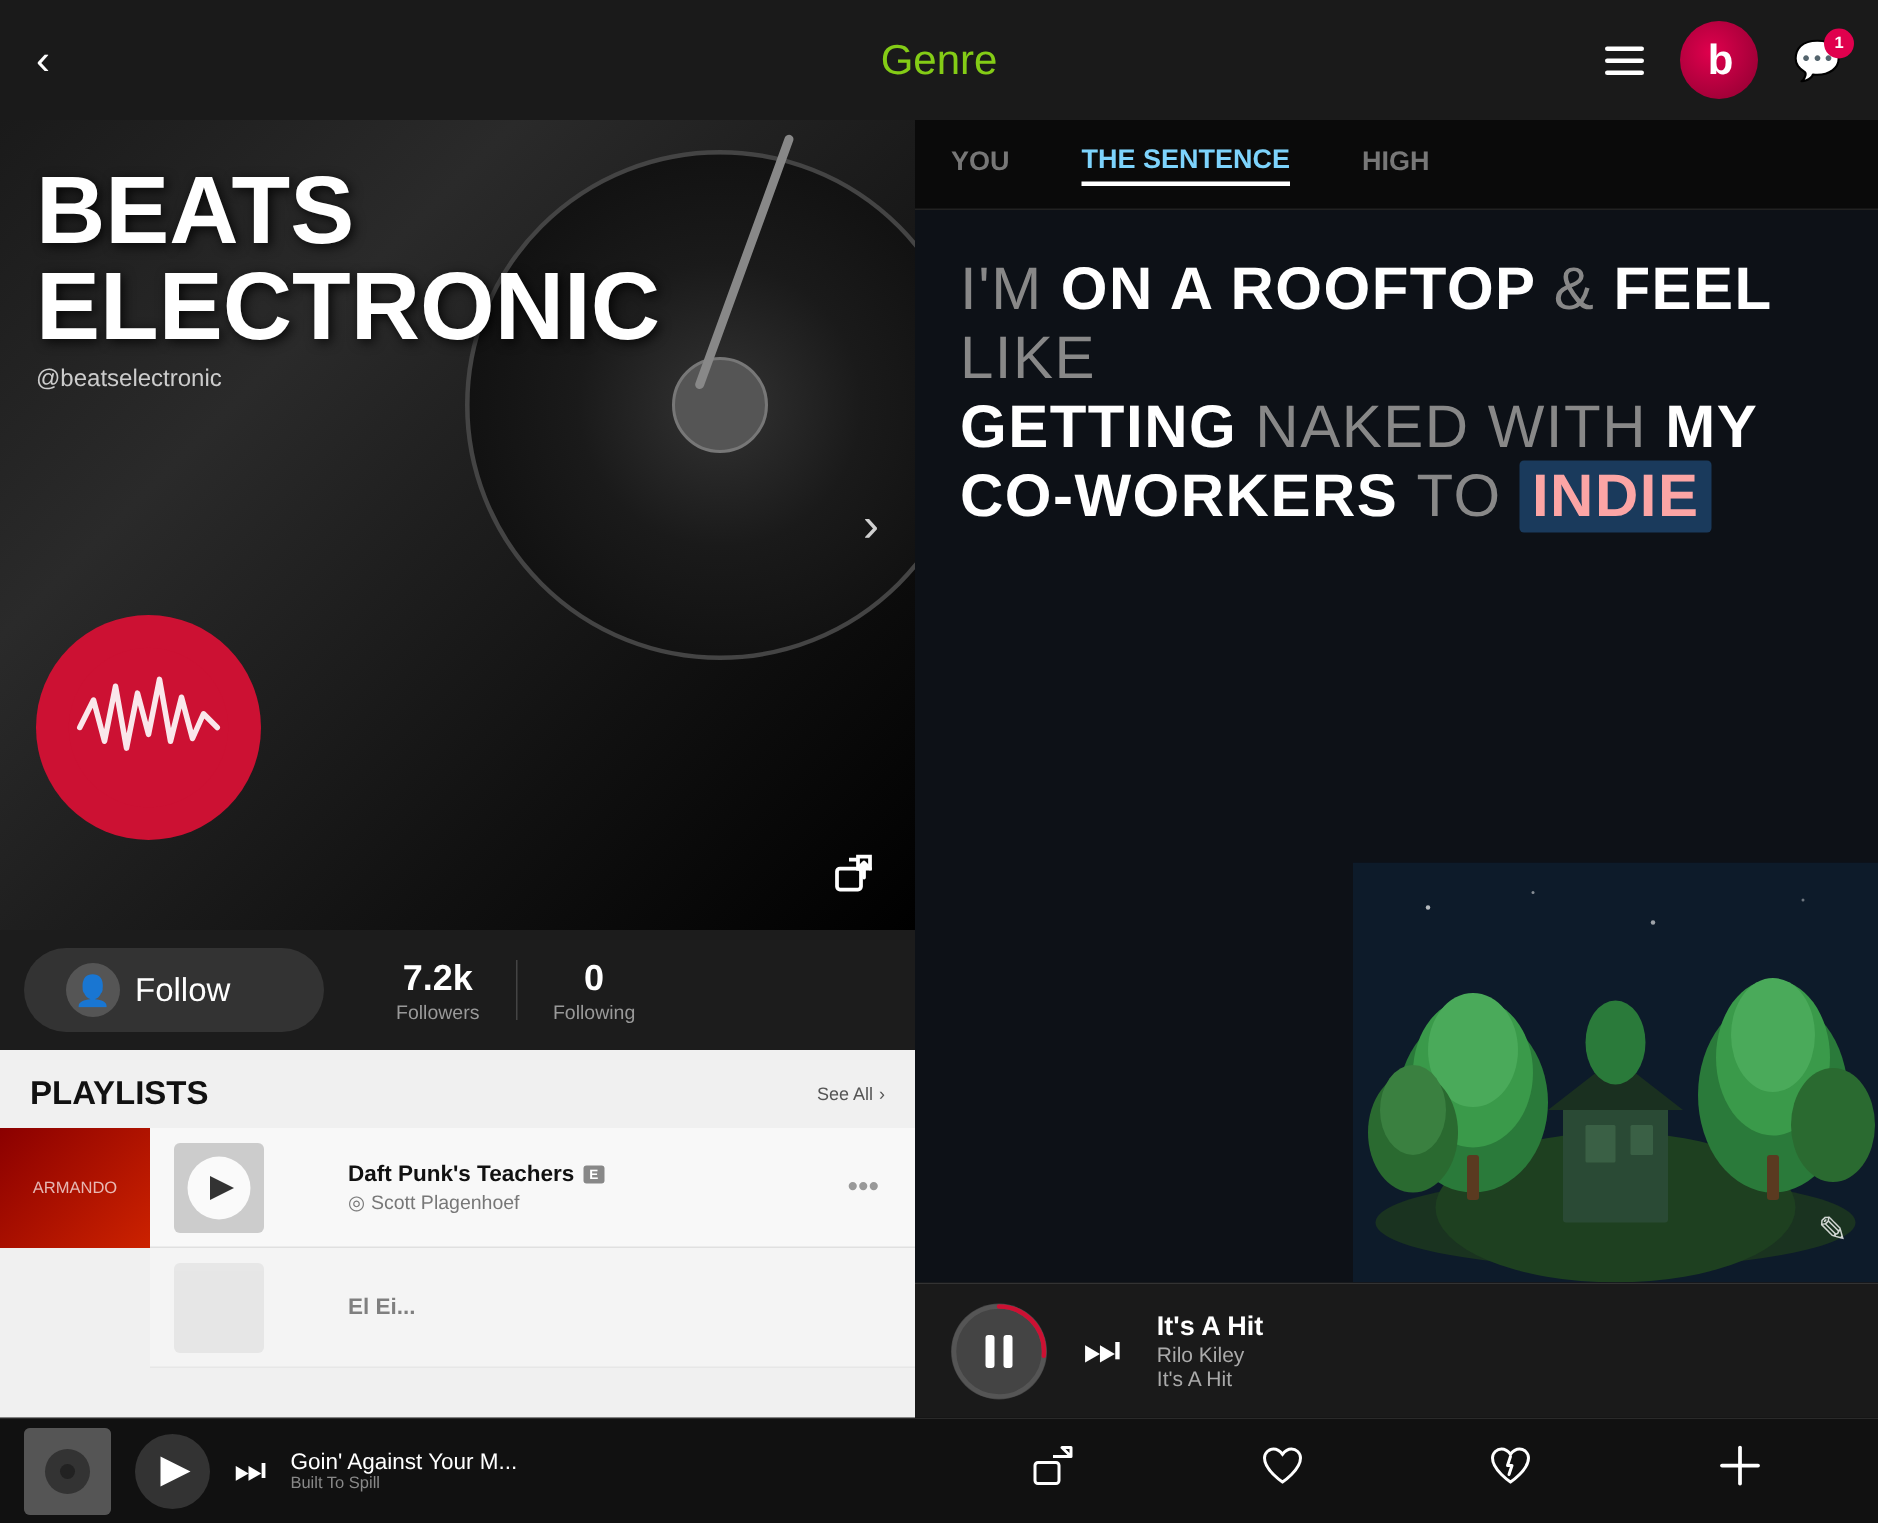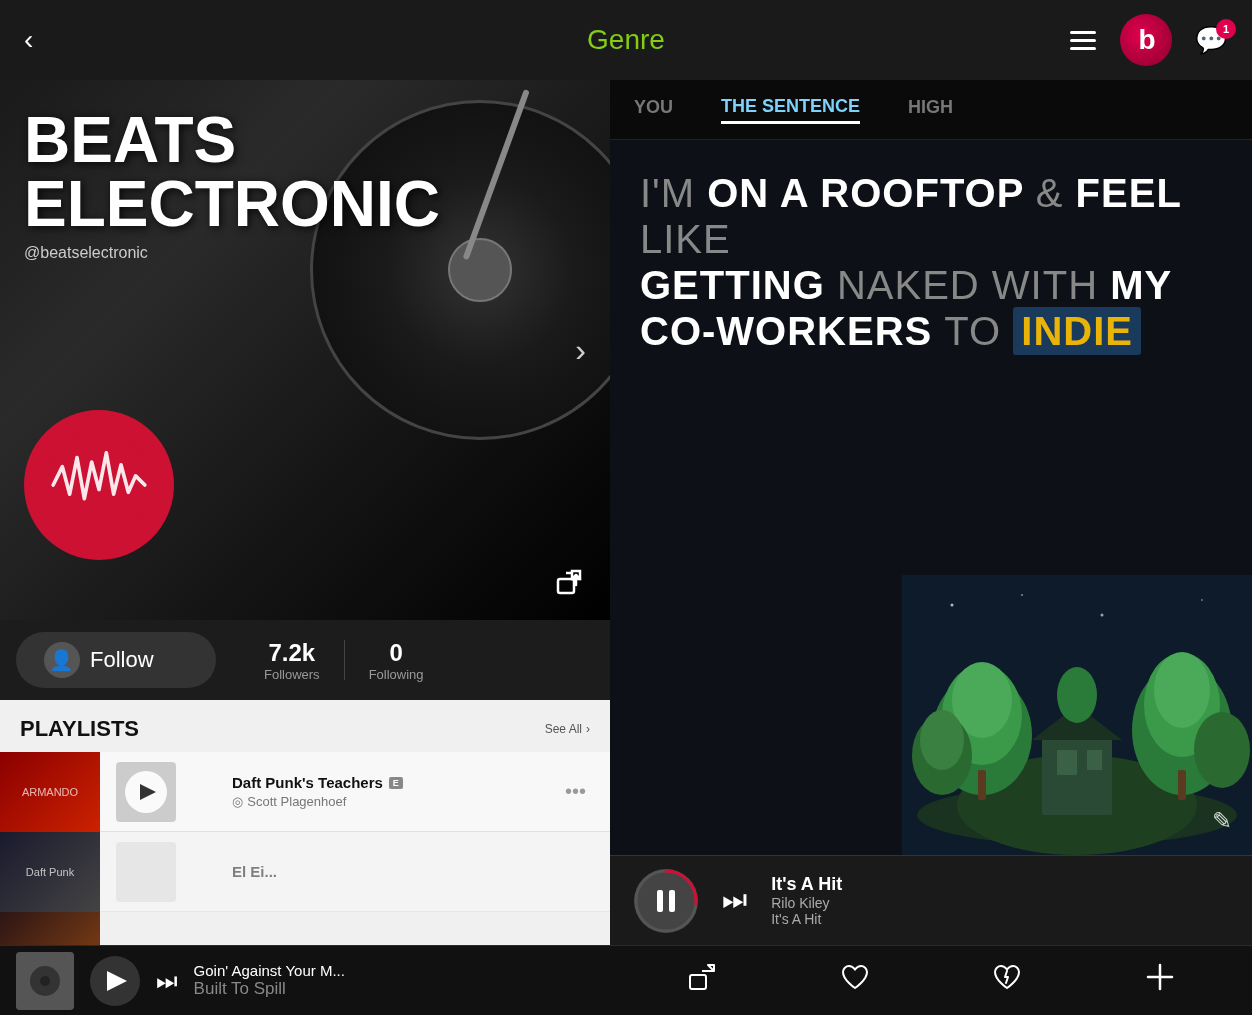--- a/index.html
+++ b/index.html
@@ -435,21 +435,21 @@
     .lyrics-text {
       font-size: 40px;
       font-weight: 900;
       text-transform: uppercase;
       line-height: 1.15;
       letter-spacing: 1px;
     }
     .lyrics-text .dim { color: #888; font-weight: 400; }
     .lyrics-text .bright { color: #fff; font-weight: 900; }
     .lyrics-text .highlighted {
-      color: #eab308;
+      color: #fca5a5;
       background: #1a3a5c;
       padding: 2px 8px;
       border-radius: 3px;
     }
 
     .album-art-right {
       position: absolute;
       bottom: 0;
       right: 0;
       width: 350px;
@@ -576,21 +576,21 @@
     }
     .bottom-track-info {
       flex: 1;
     }
     .bottom-track-name {
       font-size: 15px;
       color: #fff;
       font-weight: 500;
     }
     .bottom-artist {
-      font-size: 17px;
+      font-size: 11px;
       color: #888;
     }
     .bottom-right {
       flex: 1;
       display: flex;
       align-items: center;
       justify-content: space-around;
     }
     .bottom-icon {
       font-size: 28px;
@@ -599,21 +599,20 @@
     }
 
     
     .playlists-with-thumbs {
       display: flex;
       position: relative;
     }
     .left-thumb-stack {
       width: 100px;
       display: flex;
-      flex-direction: column;
       gap: 0;
     }
     .thumb-mini {
       width: 100px;
       height: 80px;
       background: #444;
       flex-shrink: 0;
       overflow: hidden;
       display: flex;
       align-items: center;

